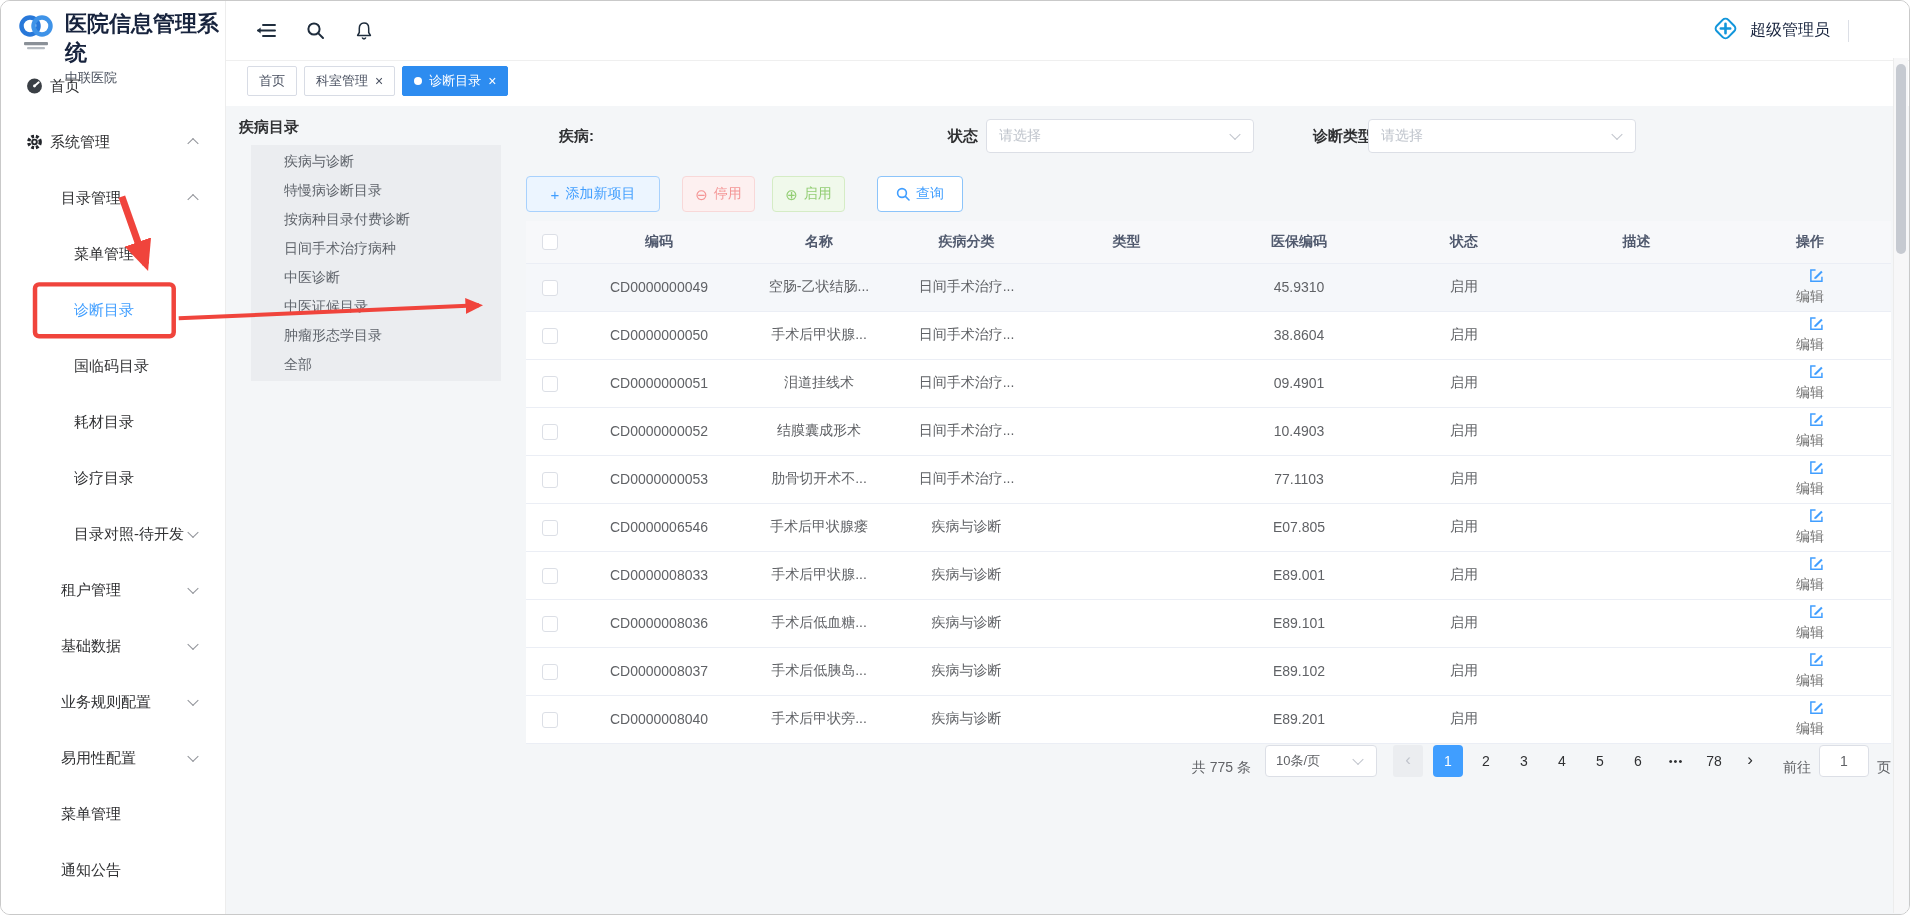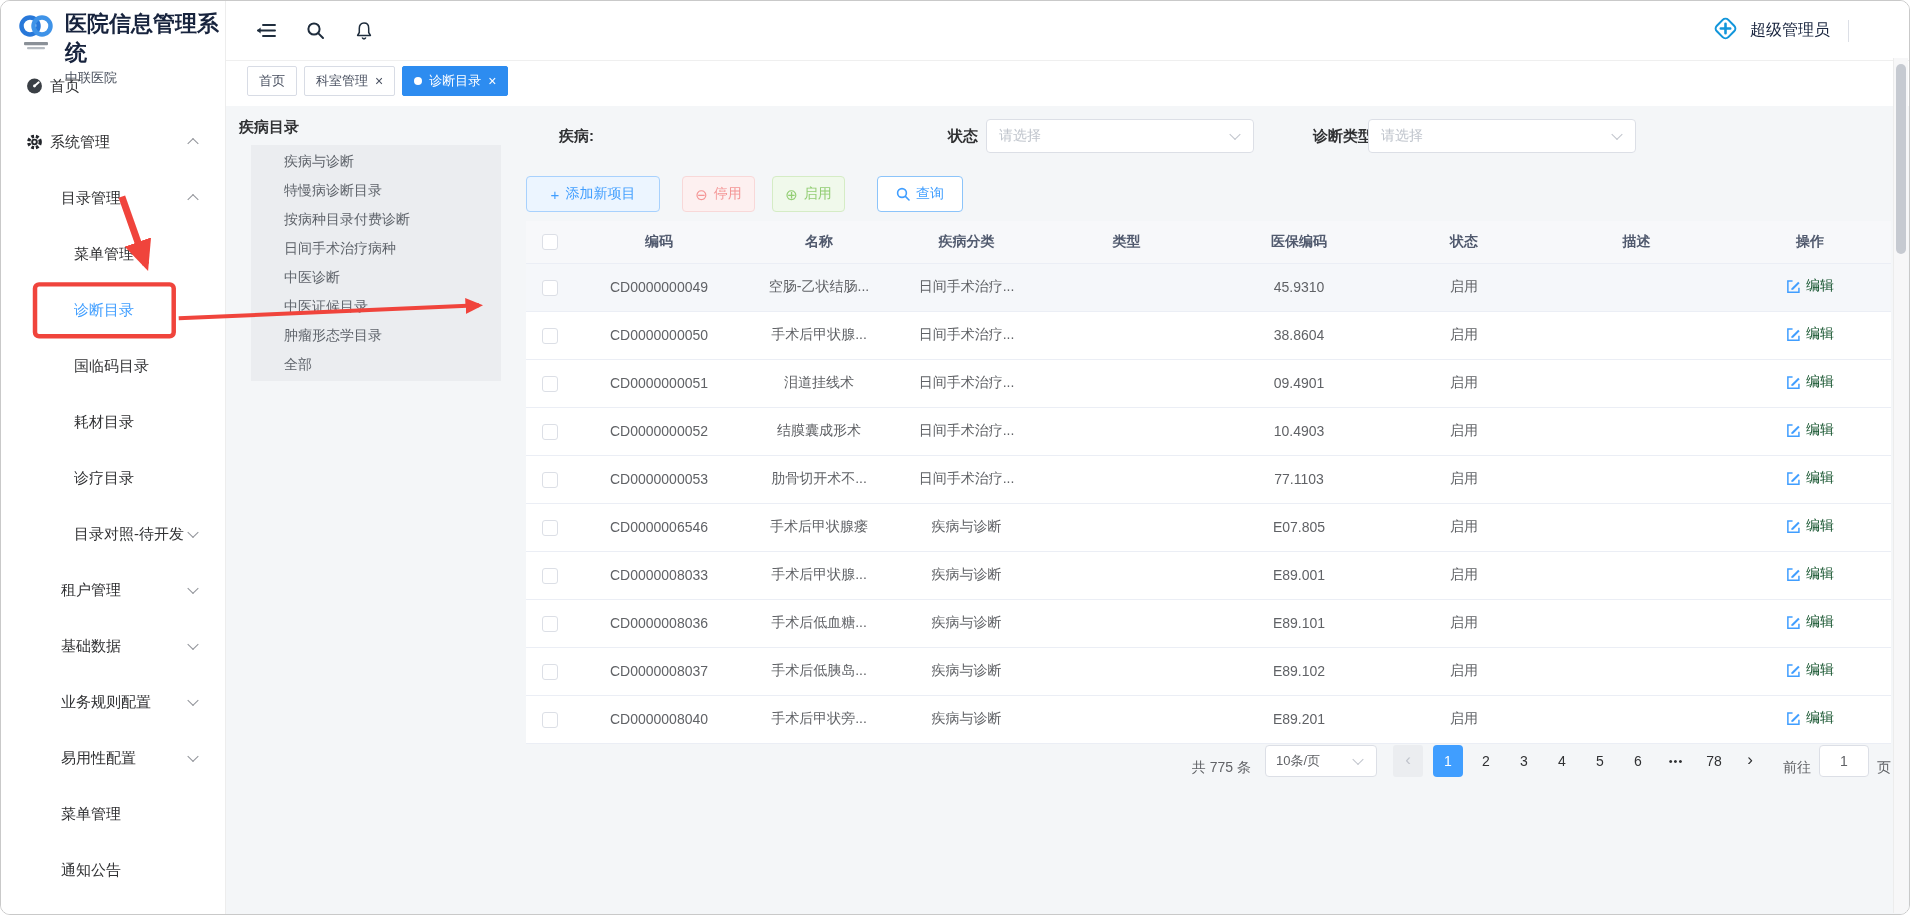--- a/index.html
+++ b/index.html
@@ -91,22 +91,22 @@
   .data-table { position:absolute; left:300px; top:115px; width:1365px;
                 border-collapse:collapse; background:#fff; table-layout:fixed; }
   .data-table th { height:42px; background:#f7f8fa; font-size:14px; font-weight:700;
                    color:#515a6e; text-align:center; border-bottom:1px solid #ebeef5; }
   .data-table td { height:48px; font-size:14px; color:#606266; text-align:center;
                    border-bottom:1px solid #ebeef5; background:#fff; white-space:nowrap;
                    overflow:hidden; }
   .data-table tr.hover td { background:#f5f7fa; }
   .checkbox { display:inline-block; width:16px; height:16px; background:#fff;
               border:1px solid #dcdfe6; border-radius:3px; vertical-align:middle; cursor:pointer; }
-  .edit-link { display:inline-flex; align-items:center; gap:5px; color:#14532d;
-               font-size:14px; cursor:pointer; text-decoration:none; }
+  .edit-link { display:inline-flex; align-items:flex-end; gap:5px; color:#737373;
+               font-size:14px; cursor:pointer; text-decoration:none;flex-direction:column; }
 
   
   .pagination { position:absolute; left:300px; top:639px; width:1365px; height:32px;
                 display:flex; align-items:flex-end; justify-content:flex-end; }
   .pg-total { font-size:14px; color:#606266; margin-right:14px; }
   .pg-size { position:relative; width:112px; height:32px; background:#fff;
              border:1px solid #dcdfe6; border-radius:4px; display:flex; align-items:center;
              padding:0 26px 0 10px; font-size:13px; color:#606266; cursor:pointer; }
   .pg-prev { width:30px; height:32px; line-height:30px; text-align:center; background:#ebedf0;
              border-radius:3px; color:#c0c4cc; font-size:17px; margin:0 6px 0 16px; cursor:pointer; }

